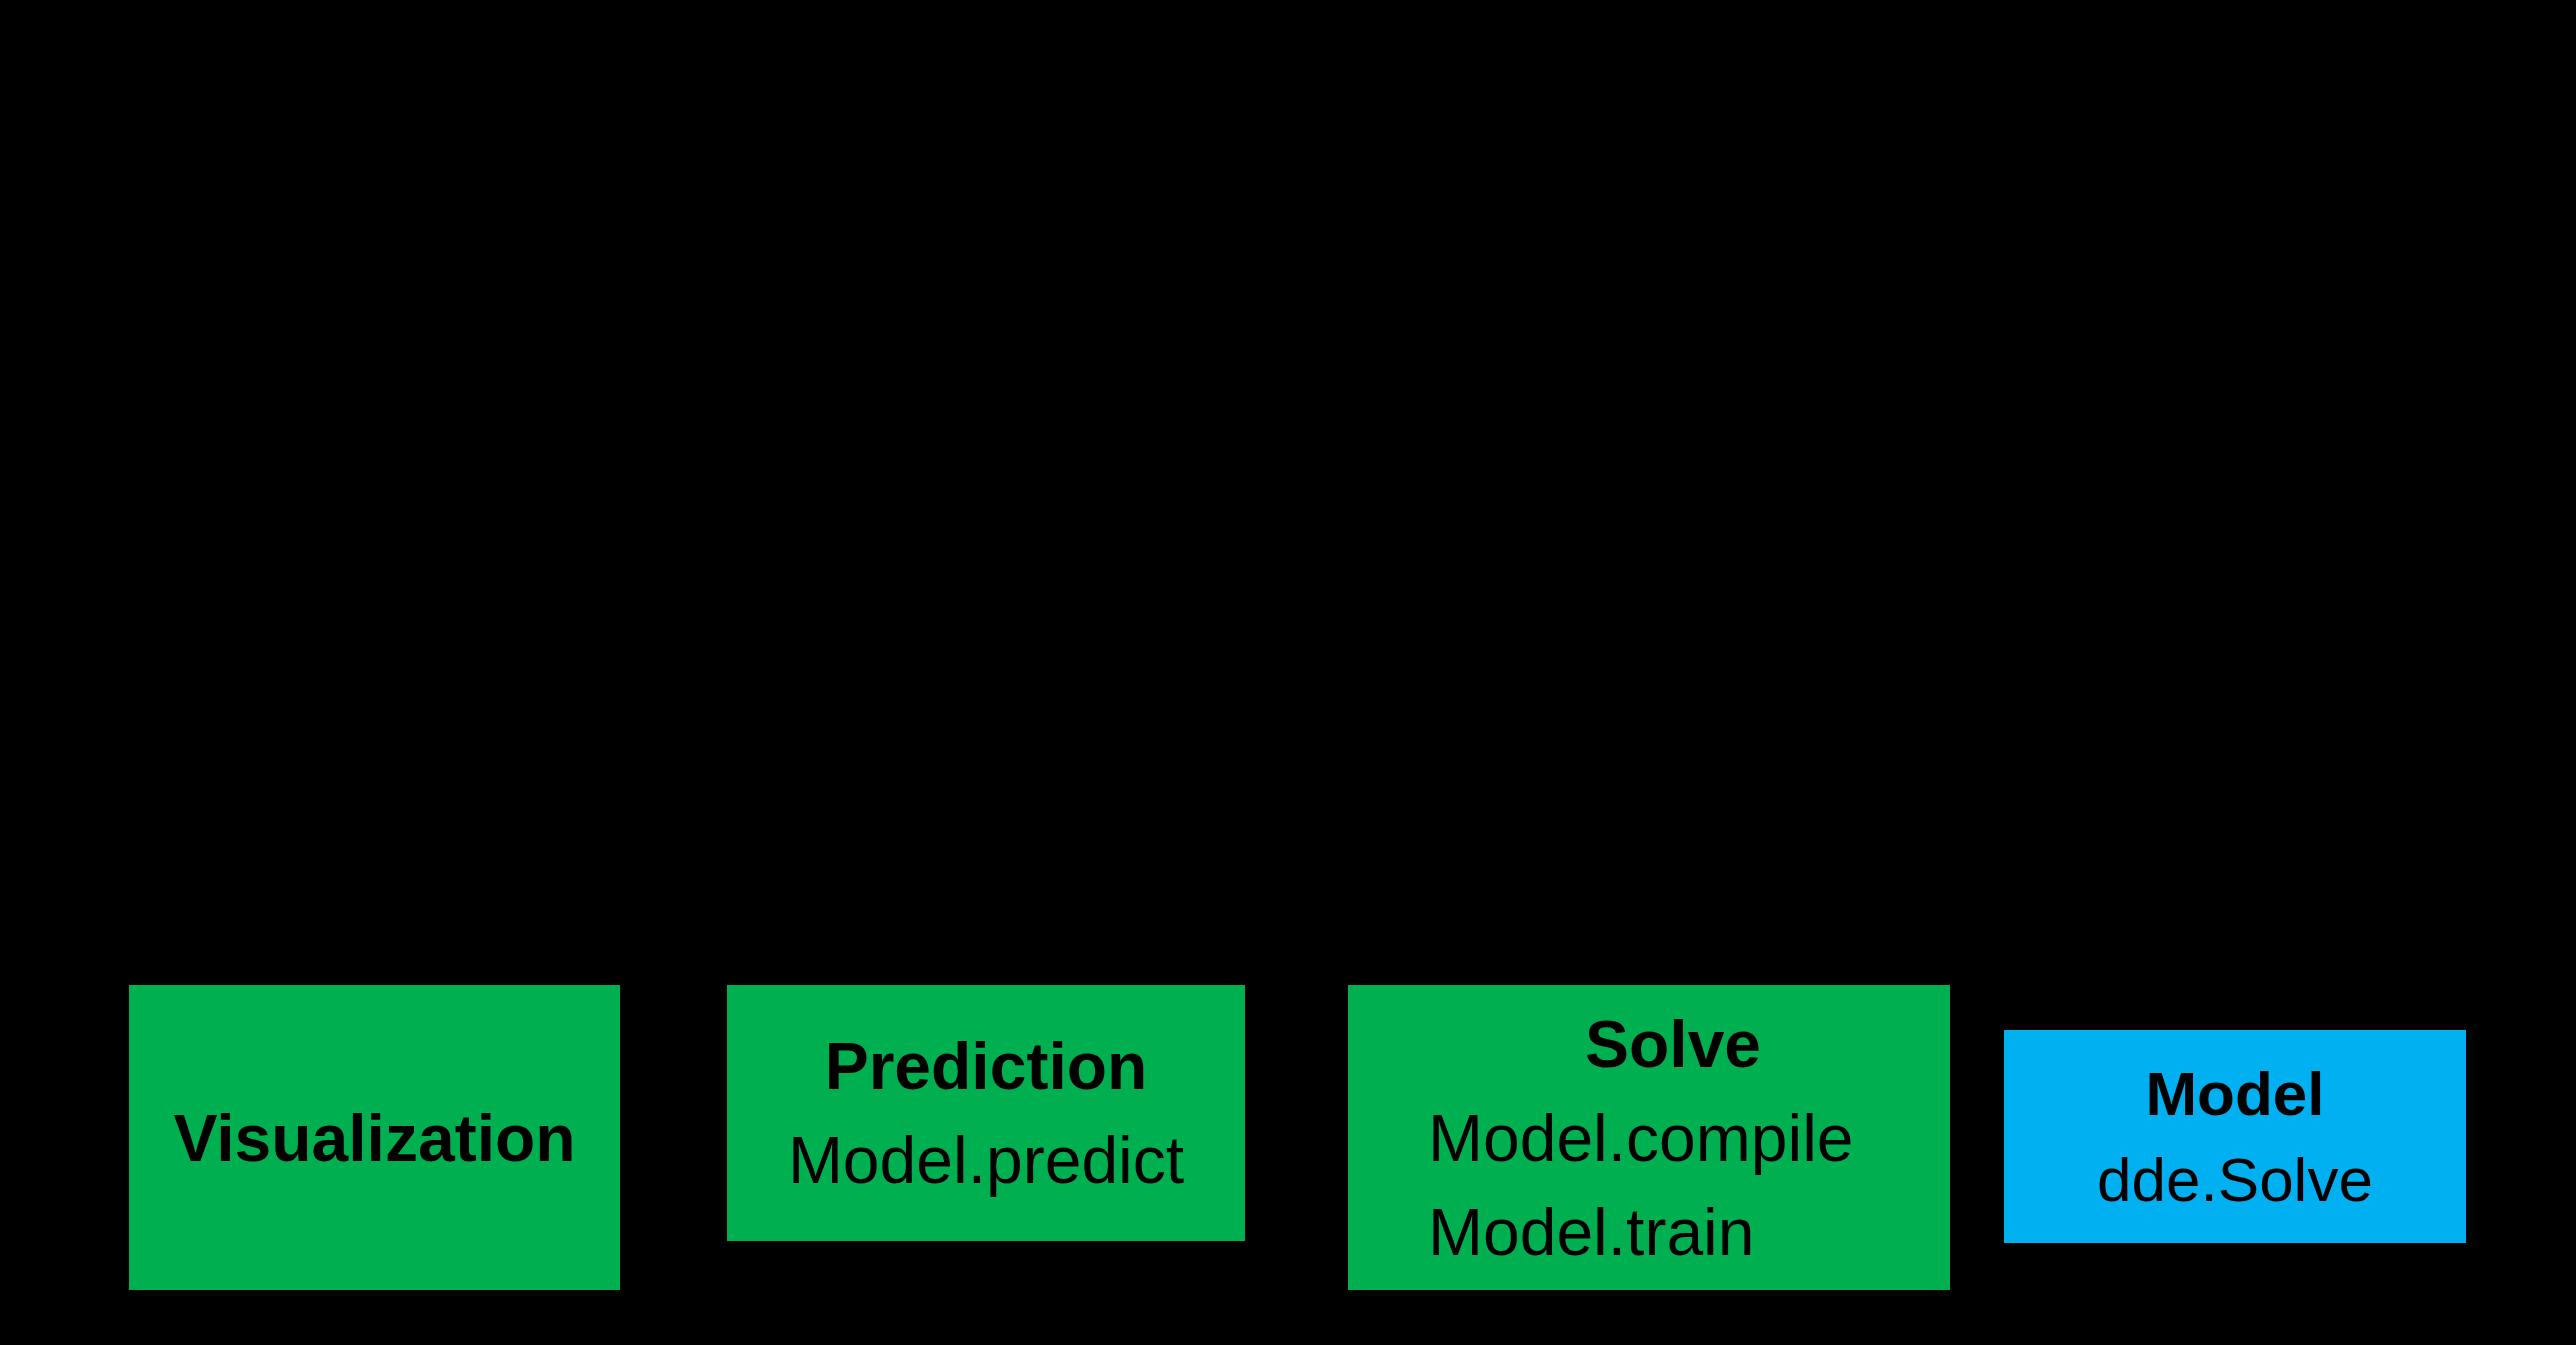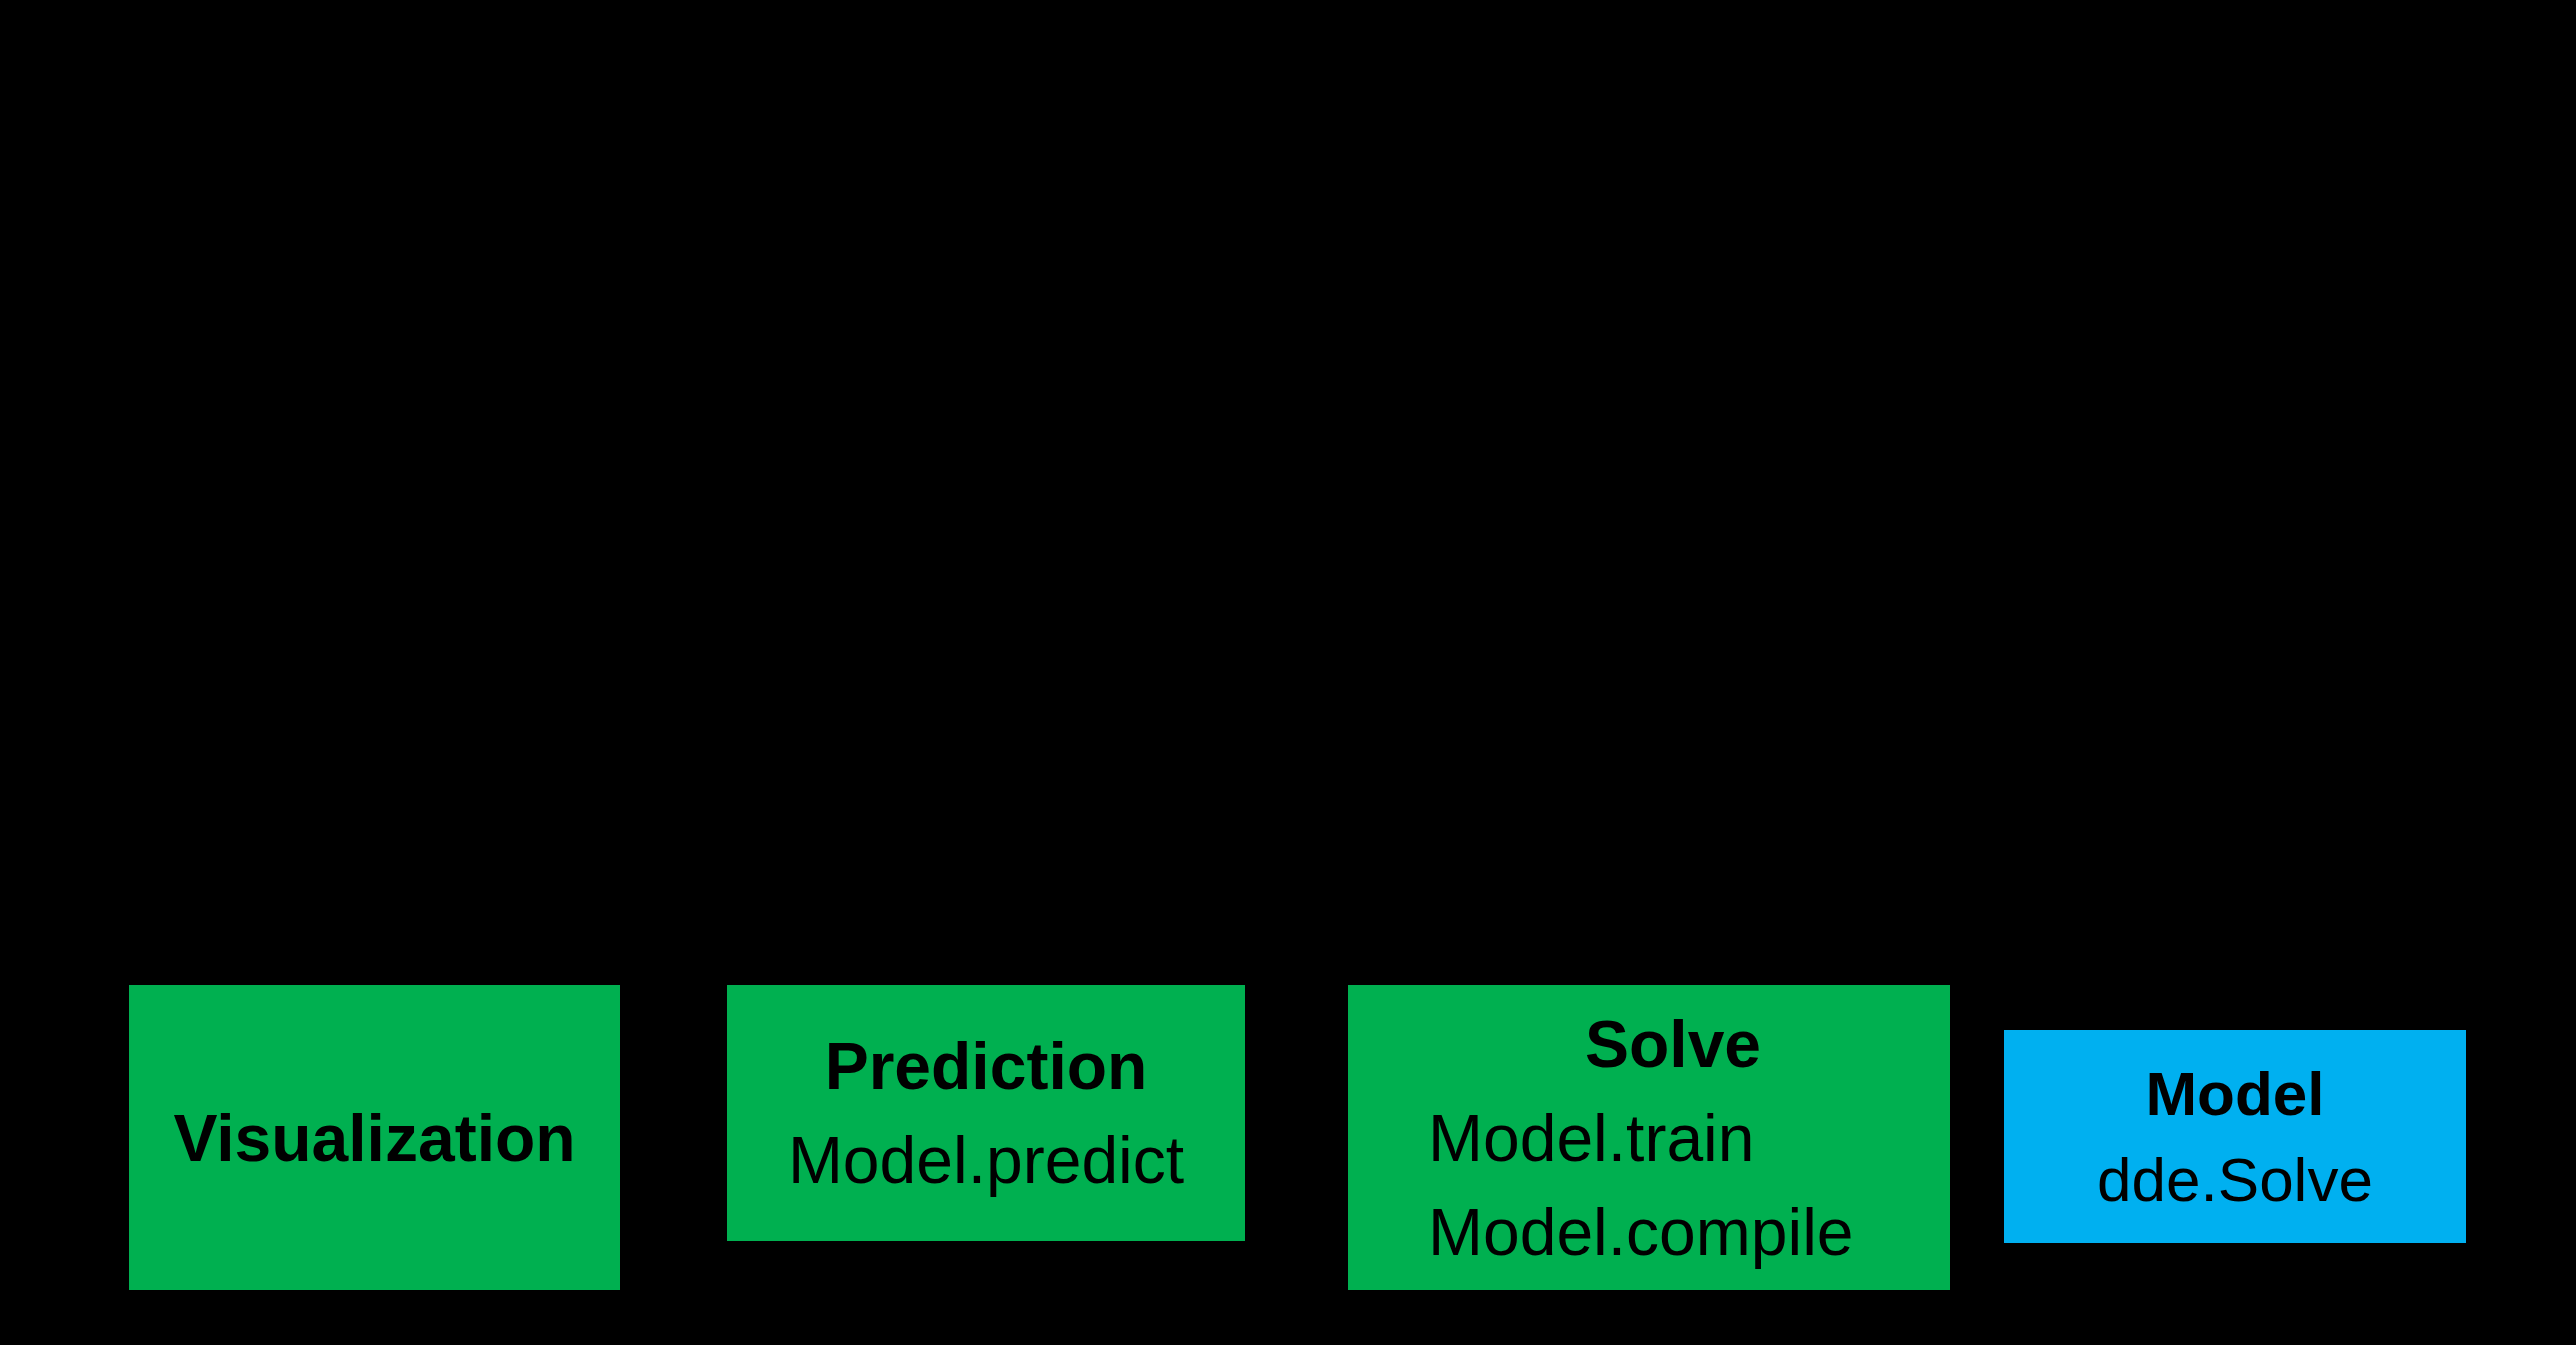--- a/index.html
+++ b/index.html
@@ -57,22 +57,22 @@
   </div>
 
   <div class="flow-box" id="box-prediction" style="background-color: rgb(0, 176, 80);">
     <span class="box-title">Prediction</span>
     <span class="box-code-line">Model.predict</span>
   </div>
 
   <div class="flow-box" id="box-solve" style="background-color: rgb(0, 176, 80);">
     <span class="box-title">Solve</span>
     <div class="code-lines">
+      <span class="box-code-line">Model.compile</span>
       <span class="box-code-line">Model.train</span>
-      <span class="box-code-line">Model.compile</span>
     </div>
   </div>
 
   <div class="flow-box" id="box-model" style="background-color: rgb(0, 176, 240);">
     <span class="box-title">Model</span>
     <span class="box-code-line">dde.Solve</span>
   </div>
 
 </div>
 

